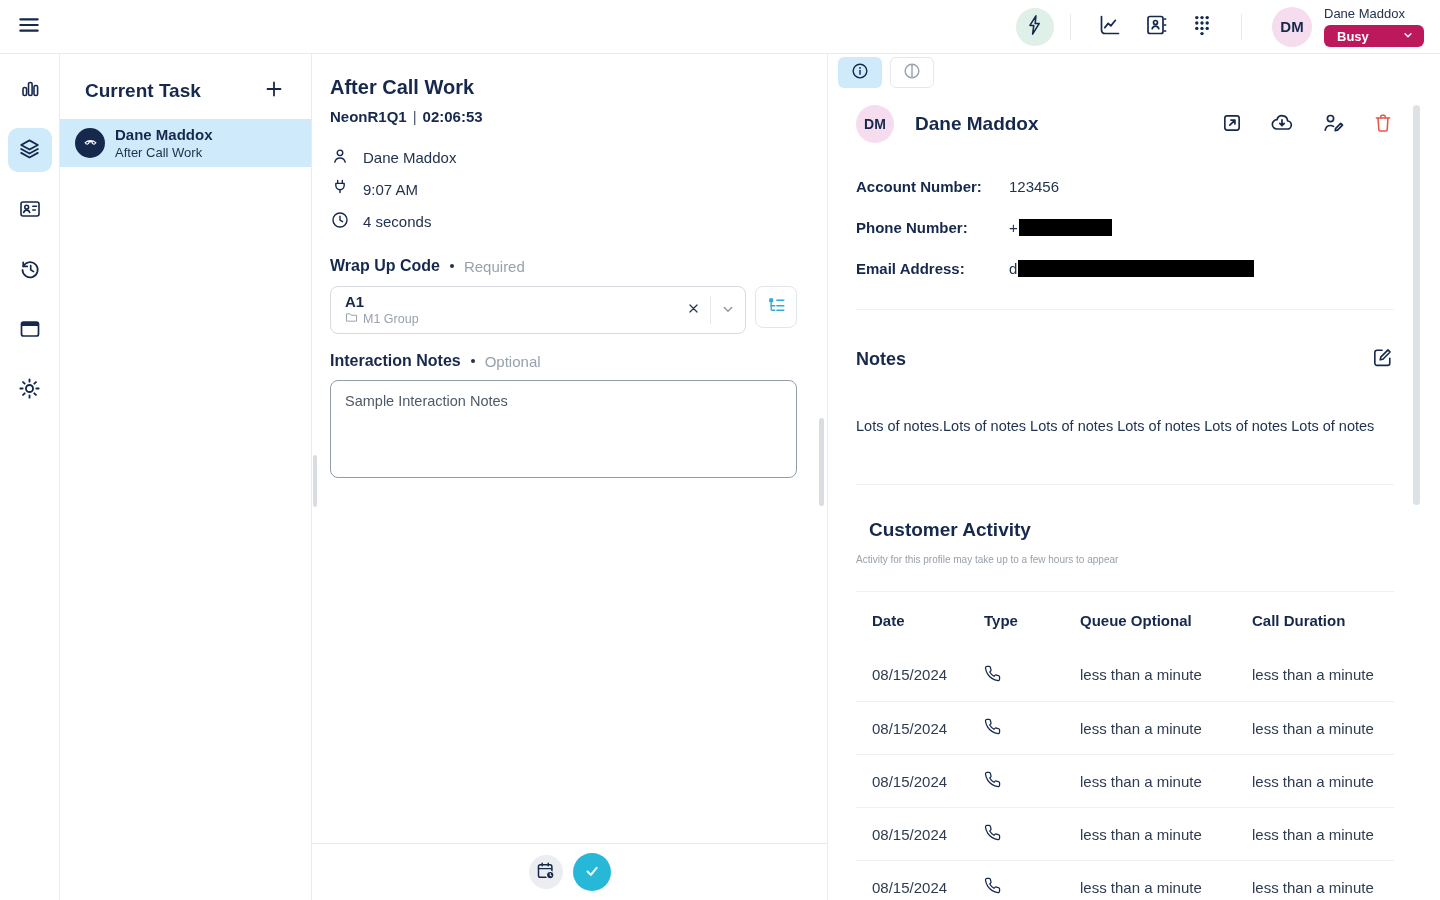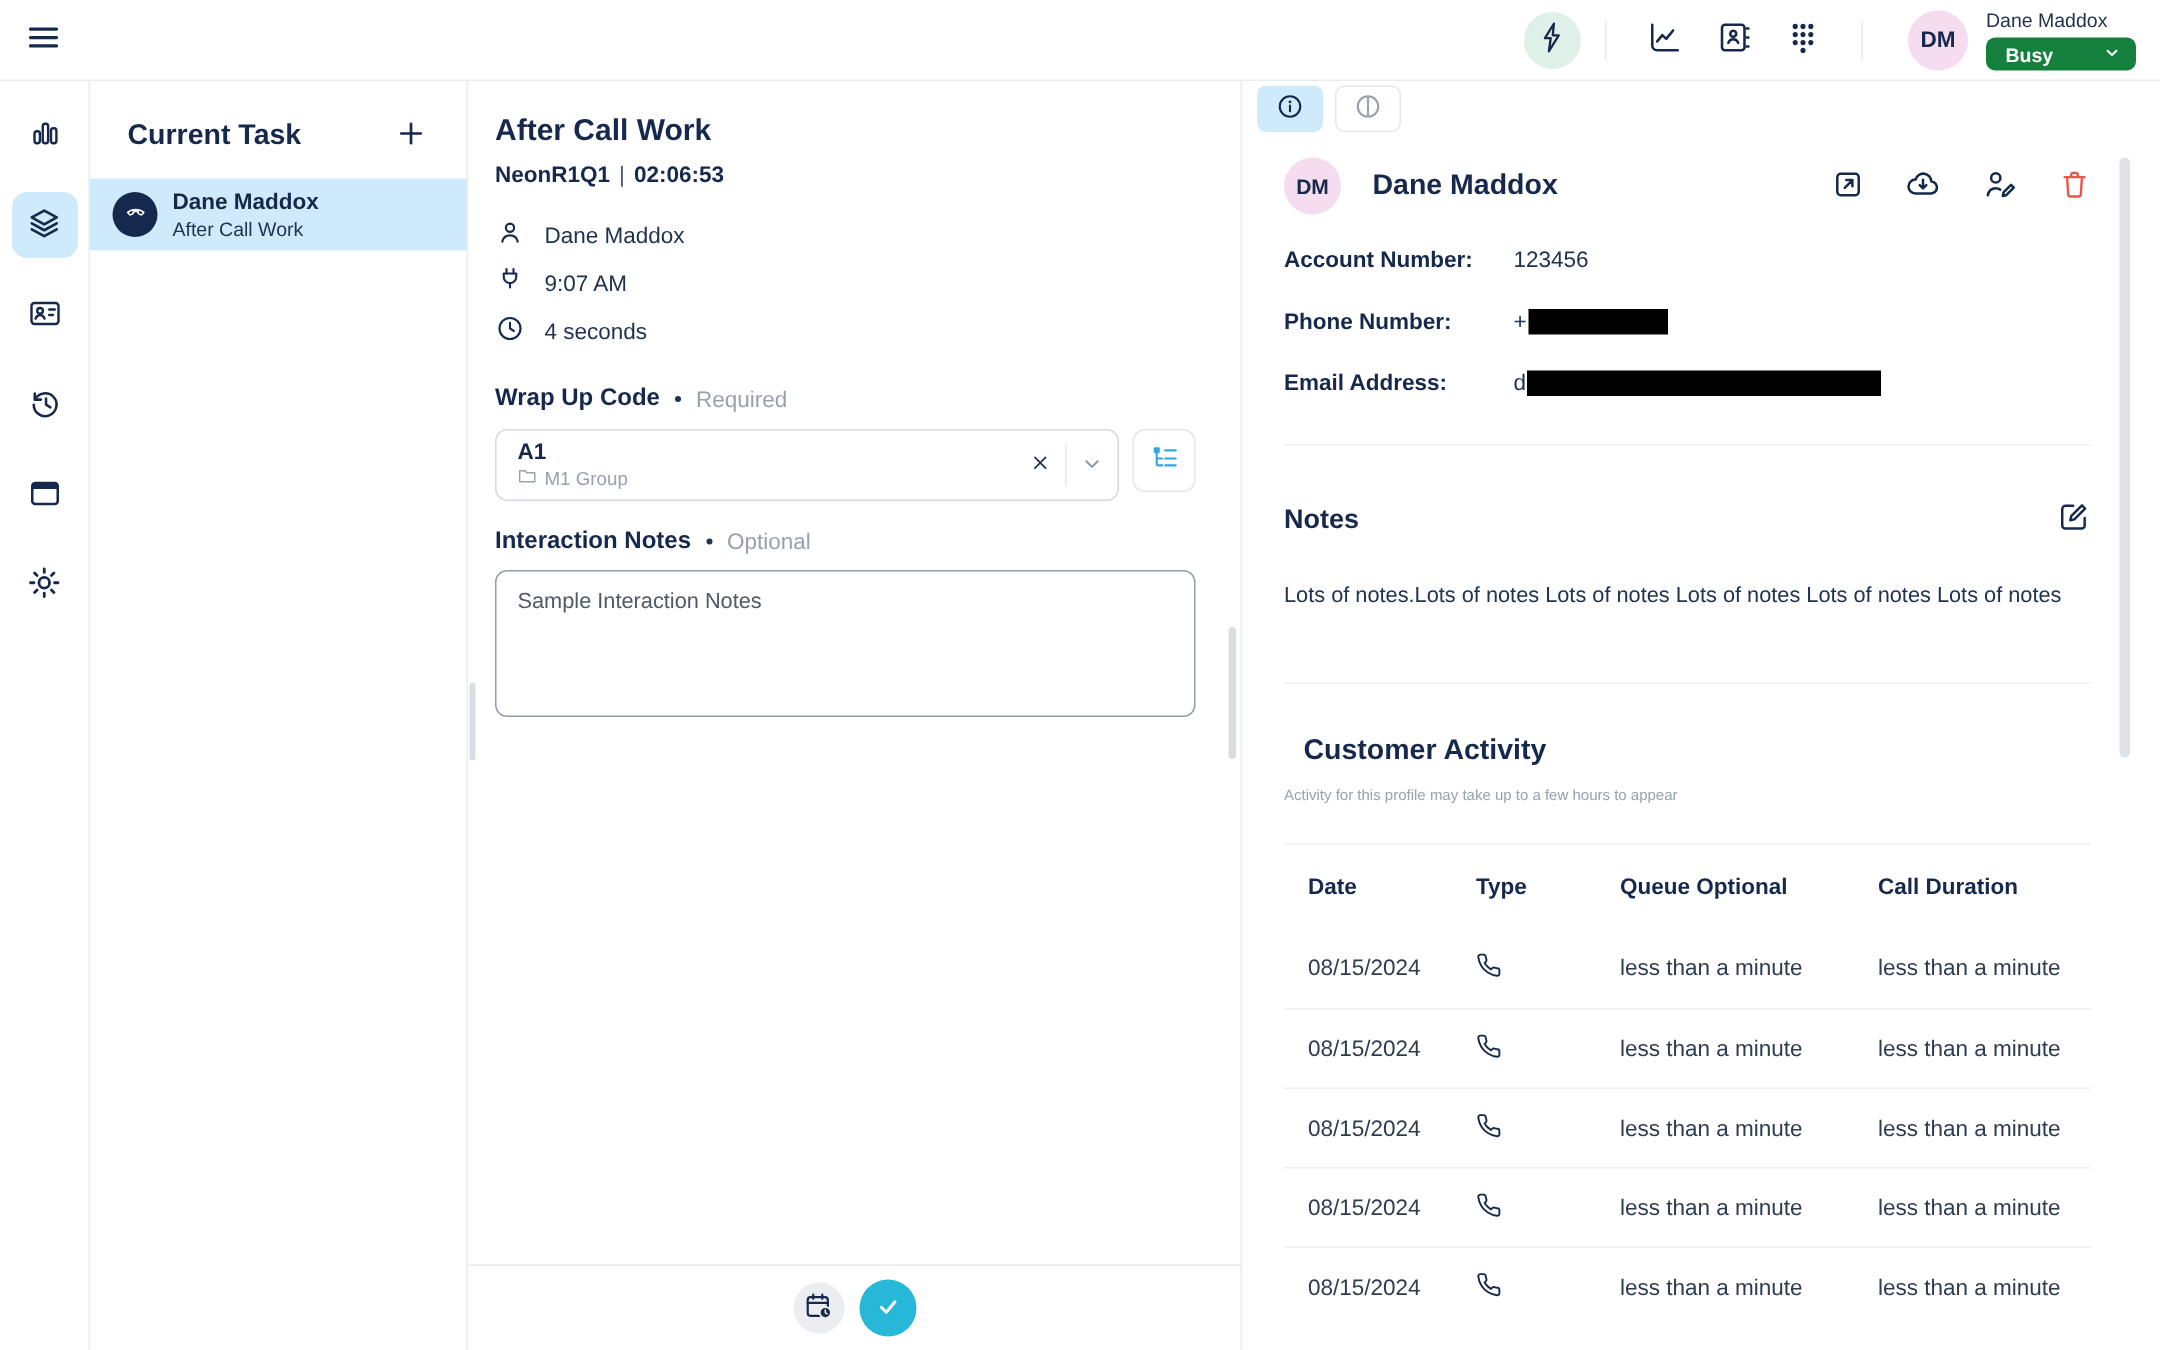--- a/index.html
+++ b/index.html
@@ -13,21 +13,21 @@
     align-items:center; justify-content:center; padding:0; }
   .tb-right { margin-left:auto; display:flex; align-items:center; }
   .bolt-btn { width:38px; height:38px; border-radius:50%; background:#def0e7; }
   .tb-divider { width:1px; height:26px; background:#e6e8eb; margin:0 16px; }
   .tb-icon { margin:0 11px; }
   .tb-avatar { width:40px; height:40px; border-radius:50%; background:#f5dcef;
     color:#16294d; font-weight:bold; font-size:15px; display:flex;
     align-items:center; justify-content:center; margin:0 12px 0 14px; }
   .tb-user { display:flex; flex-direction:column; gap:4px; }
   .tb-name { font-size:13px; color:#223350; }
-  .status-pill { width:100px; height:22px; background:#15803d; border:none;
+  .status-pill { width:100px; height:22px; background:#be185d; border:none;
     border-radius:6px; color:#fff; font-size:13px; font-weight:bold;
     font-family:inherit; display:flex; align-items:center;
     justify-content:space-between; padding:0 9px 0 13px; cursor:pointer; }
 
   
   .app { display:flex; height:846px; }
 
   
   .sidebar { width:60px; border-right:1px solid #e9ebee; padding-top:14px;
     display:flex; flex-direction:column; align-items:center; gap:16px; flex:none; }
@@ -91,33 +91,33 @@
     justify-content:center; border:1px solid transparent; background:#fff; cursor:pointer; }
   .rp-tab.active { background:#cfeafa; }
   .rp-tab.inactive { border-color:#e5e7ea; }
   .rp-body { padding:0 46px 0 28px; }
   .rp-profile { display:flex; align-items:center; margin-top:17px; }
   .rp-avatar { width:38px; height:38px; border-radius:50%; background:#f5dcef;
     color:#16294d; font-weight:bold; font-size:14px; display:flex;
     align-items:center; justify-content:center; flex:none; }
   .rp-name { font-size:19px; font-weight:bold; color:#16294d; margin-left:21px; }
   .rp-actions { margin-left:auto; display:flex; align-items:center; gap:27px; }
-  .rp-fields { margin-top:21px; }
+  .rp-fields { margin-top:34px; }
   .rp-field { display:flex; align-items:center; height:18px; margin-bottom:23px; }
   .rpf-label { width:153px; font-size:15px; font-weight:bold; color:#16294d; flex:none; }
   .rpf-value { font-size:15px; color:#223350; }
   .redact-wrap { display:flex; align-items:center; }
   .redact-prefix { font-size:15px; color:#223350; margin-right:1px; }
   .redact-bar { height:17px; background:#000; }
   .bar-email { width:236px; } .bar-phone { width:93px; }
   .rp-divider { height:1px; background:#eef0f3; }
   .div-1 { margin-top:32px; } .div-2 { margin-top:50px; }
   .notes-head { display:flex; align-items:center; justify-content:space-between; margin-top:36px; }
   .notes-title { font-size:18px; font-weight:bold; color:#16294d; }
-  .notes-text { margin-top:30px; font-size:14.5px; color:#223350; }
+  .notes-text { margin-top:46px; font-size:14.5px; color:#223350; }
   .ca-title { font-size:19px; font-weight:bold; color:#16294d; margin-top:34px;margin-left:13px; }
   .ca-sub { font-size:10px; color:#98a1ac; margin-top:13px; }
   .activity-table { margin-top:26px; border-top:1px solid #edeff2; }
   .at-header, .at-row { display:grid; grid-template-columns:112px 96px 172px 1fr;
     align-items:center; padding-left:16px; }
   .at-header { height:56px; font-size:15px; font-weight:bold; color:#16294d; }
   .at-row { height:53px; font-size:15px; color:#2e3b50; }
   .at-row + .at-row { border-top:1px solid #edeff2; }
   .rp-scrollbar { position:absolute; right:20px; top:51px; width:7px; height:400px;
     background:#dde2e6; border-radius:4px; }

